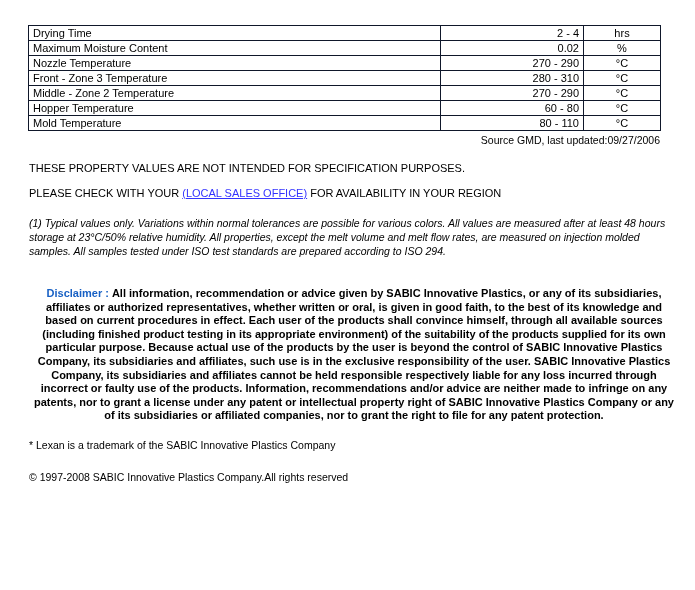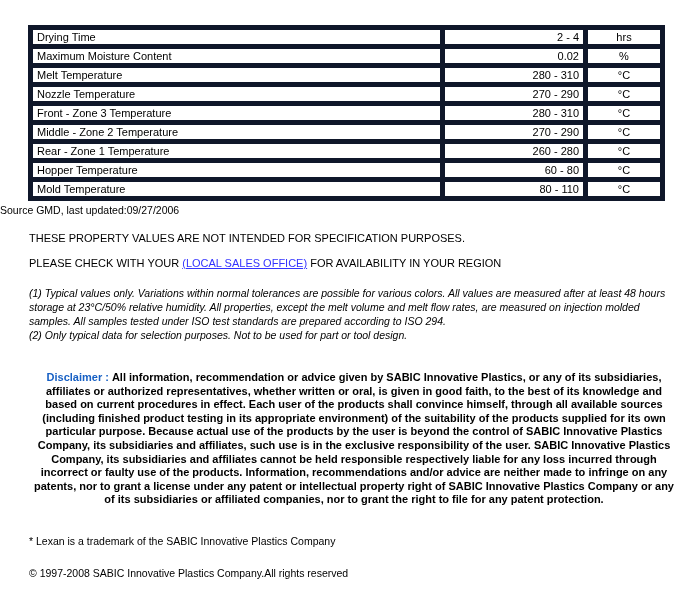--- a/index.html
+++ b/index.html
@@ -22,34 +22,35 @@
   }
 
   
   table.props {
     border-collapse: collapse;
     table-layout: fixed;
     margin: 25px 0 0 28px;
     width: 632px;
   }
   table.props td {
-    border: 5px solid #0f172a;
+    border: 1px solid #0f172a;
     font-size: 11px;
     line-height: 14px;
     height: 14px;
     padding: 0 4px;
     white-space: nowrap;
     overflow: hidden;
   }
   td.c-prop { text-align: left; }
   td.c-val  { text-align: right; }
   td.c-unit { text-align: center; }
 
   .source-note {
     width: 660px;
+    text-align: right;
     font-size: 10.5px;
     line-height: 13px;
     margin-top: 3px;
   }
 
   
   .spec-notice {
     margin: 15px 0 8px 29px;
     font-size: 11px;
     line-height: 13px;
@@ -84,21 +85,21 @@
     font-weight: bold;
     text-align: center;
   }
   .disc-label {
     color: #1760c4;
     padding-right: 3px;
   }
 
   
   .trademark {
-    margin: 28px 0 0 29px;
+    margin: 16px 0 0 29px;
     font-size: 10.5px;
     line-height: 13px;
   }
   .copyright {
     margin: 19px 0 0 29px;
     font-size: 10.5px;
     line-height: 13px;
   }
 </style>
 </head>
@@ -117,42 +118,32 @@
         <td class="c-prop">Drying Time</td>
         <td class="c-val">2 - 4</td>
         <td class="c-unit">hrs</td>
       </tr>
       <tr>
         <td class="c-prop">Maximum Moisture Content</td>
         <td class="c-val">0.02</td>
         <td class="c-unit">%</td>
       </tr>
       <tr>
-        <td class="c-prop">Melt Temperature</td>
-        <td class="c-val">280 - 310</td>
-        <td class="c-unit">°C</td>
-      </tr>
-      <tr>
         <td class="c-prop">Nozzle Temperature</td>
         <td class="c-val">270 - 290</td>
         <td class="c-unit">°C</td>
       </tr>
       <tr>
         <td class="c-prop">Front - Zone 3 Temperature</td>
         <td class="c-val">280 - 310</td>
         <td class="c-unit">°C</td>
       </tr>
       <tr>
         <td class="c-prop">Middle - Zone 2 Temperature</td>
         <td class="c-val">270 - 290</td>
-        <td class="c-unit">°C</td>
-      </tr>
-      <tr>
-        <td class="c-prop">Rear - Zone 1 Temperature</td>
-        <td class="c-val">260 - 280</td>
         <td class="c-unit">°C</td>
       </tr>
       <tr>
         <td class="c-prop">Hopper Temperature</td>
         <td class="c-val">60 - 80</td>
         <td class="c-unit">°C</td>
       </tr>
       <tr>
         <td class="c-prop">Mold Temperature</td>
         <td class="c-val">80 - 110</td>
@@ -162,21 +153,20 @@
   </table>
 
   <div class="source-note">Source GMD, last updated:09/27/2006</div>
 
   <div class="spec-notice">THESE PROPERTY VALUES ARE NOT INTENDED FOR SPECIFICATION PURPOSES.</div>
 
   <div class="availability-notice"><span>PLEASE CHECK WITH YOUR </span><a class="office-link">(LOCAL SALES OFFICE)</a><span> FOR AVAILABILITY IN YOUR REGION</span></div>
 
   <div class="footnotes">
     <p>(1) Typical values only. Variations within normal tolerances are possible for various colors. All values are measured after at least 48 hours storage at 23°C/50% relative humidity. All properties, except the melt volume and melt flow rates, are measured on injection molded samples. All samples tested under ISO test standards are prepared according to ISO 294.</p>
-    <p>(2) Only typical data for selection purposes. Not to be used for part or tool design.</p>
   </div>
 
   <div class="disclaimer"><span class="disc-label">Disclaimer :</span><span>All information, recommendation or advice given by SABIC Innovative Plastics, or any of its subsidiaries, affiliates or authorized representatives, whether written or oral, is given in good faith, to the best of its knowledge and based on current procedures in effect. Each user of the products shall convince himself, through all available sources (including finished product testing in its appropriate environment) of the suitability of the products supplied for its own particular purpose. Because actual use of the products by the user is beyond the control of SABIC Innovative Plastics Company, its subsidiaries and affiliates, such use is in the exclusive responsibility of the user. SABIC Innovative Plastics Company, its subsidiaries and affiliates cannot be held responsible respectively liable for any loss incurred through incorrect or faulty use of the products. Information, recommendations and/or advice are neither made to infringe on any patents, nor to grant a license under any patent or intellectual property right of SABIC Innovative Plastics Company or any of its subsidiaries or affiliated companies, nor to grant the right to file for any patent protection.</span></div>
 
   <div class="trademark">* Lexan is a trademark of the SABIC Innovative Plastics Company</div>
 
   <div class="copyright">© 1997-2008 SABIC Innovative Plastics Company.All rights reserved</div>
 
 </div>
 

